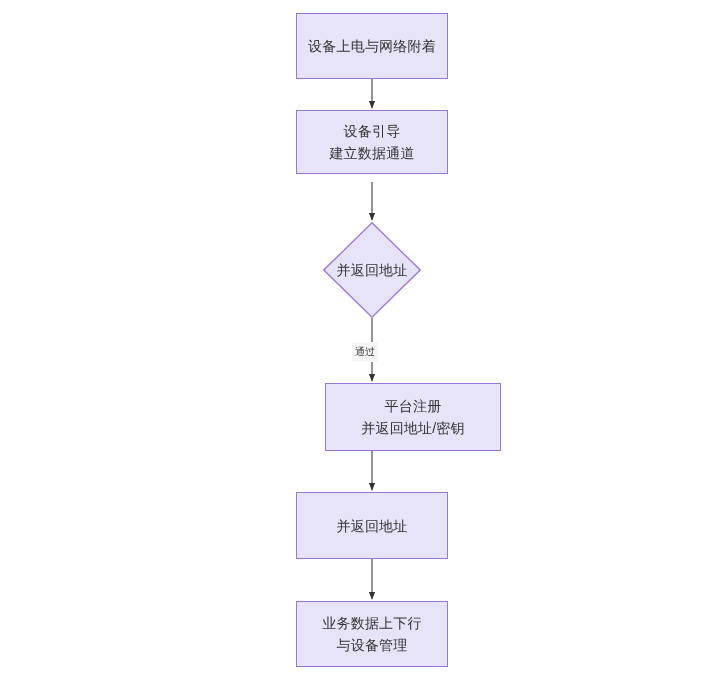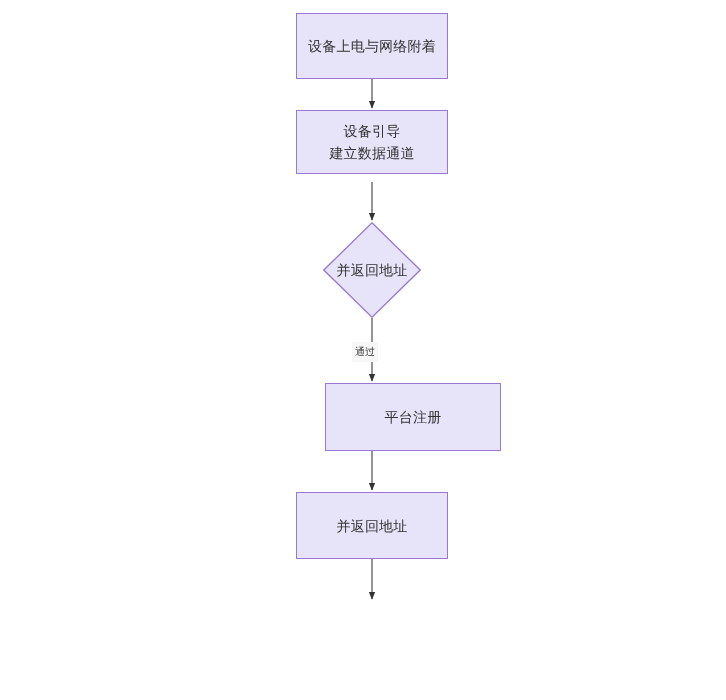--- a/index.html
+++ b/index.html
@@ -130,20 +130,25 @@
     <svg class="diamond-shape" viewBox="0 0 98 96" preserveAspectRatio="none" xmlns="http://www.w3.org/2000/svg">
       <polygon points="49,0.8 97.2,48 49,95.2 0.8,48" fill="#e7e3f9" stroke="#9a78d1" stroke-width="1.3"></polygon>
     </svg>
     <span class="decision-label">并返回地址</span>
   </div>
 
   <div class="edge-label" style="left:352px; top:342px;">通过</div>
 
   <div class="node node-process" style="left:304px; top:383px; width:176px; height:68px;margin-left:21px;">
     <span class="node-line">平台注册</span>
+    <span class="node-line">并返回地址/密钥</span>
   </div>
 
   <div class="node node-process" style="left:296px; top:492px; width:152px; height:67px;">
     <span class="node-line">并返回地址</span>
   </div>
 
+  <div class="node node-process" style="left:296px; top:601px; width:152px; height:66px;">
+    <span class="node-line">业务数据上下行</span>
+    <span class="node-line">与设备管理</span>
+  </div>
 
 </div>
 
 </body></html>

